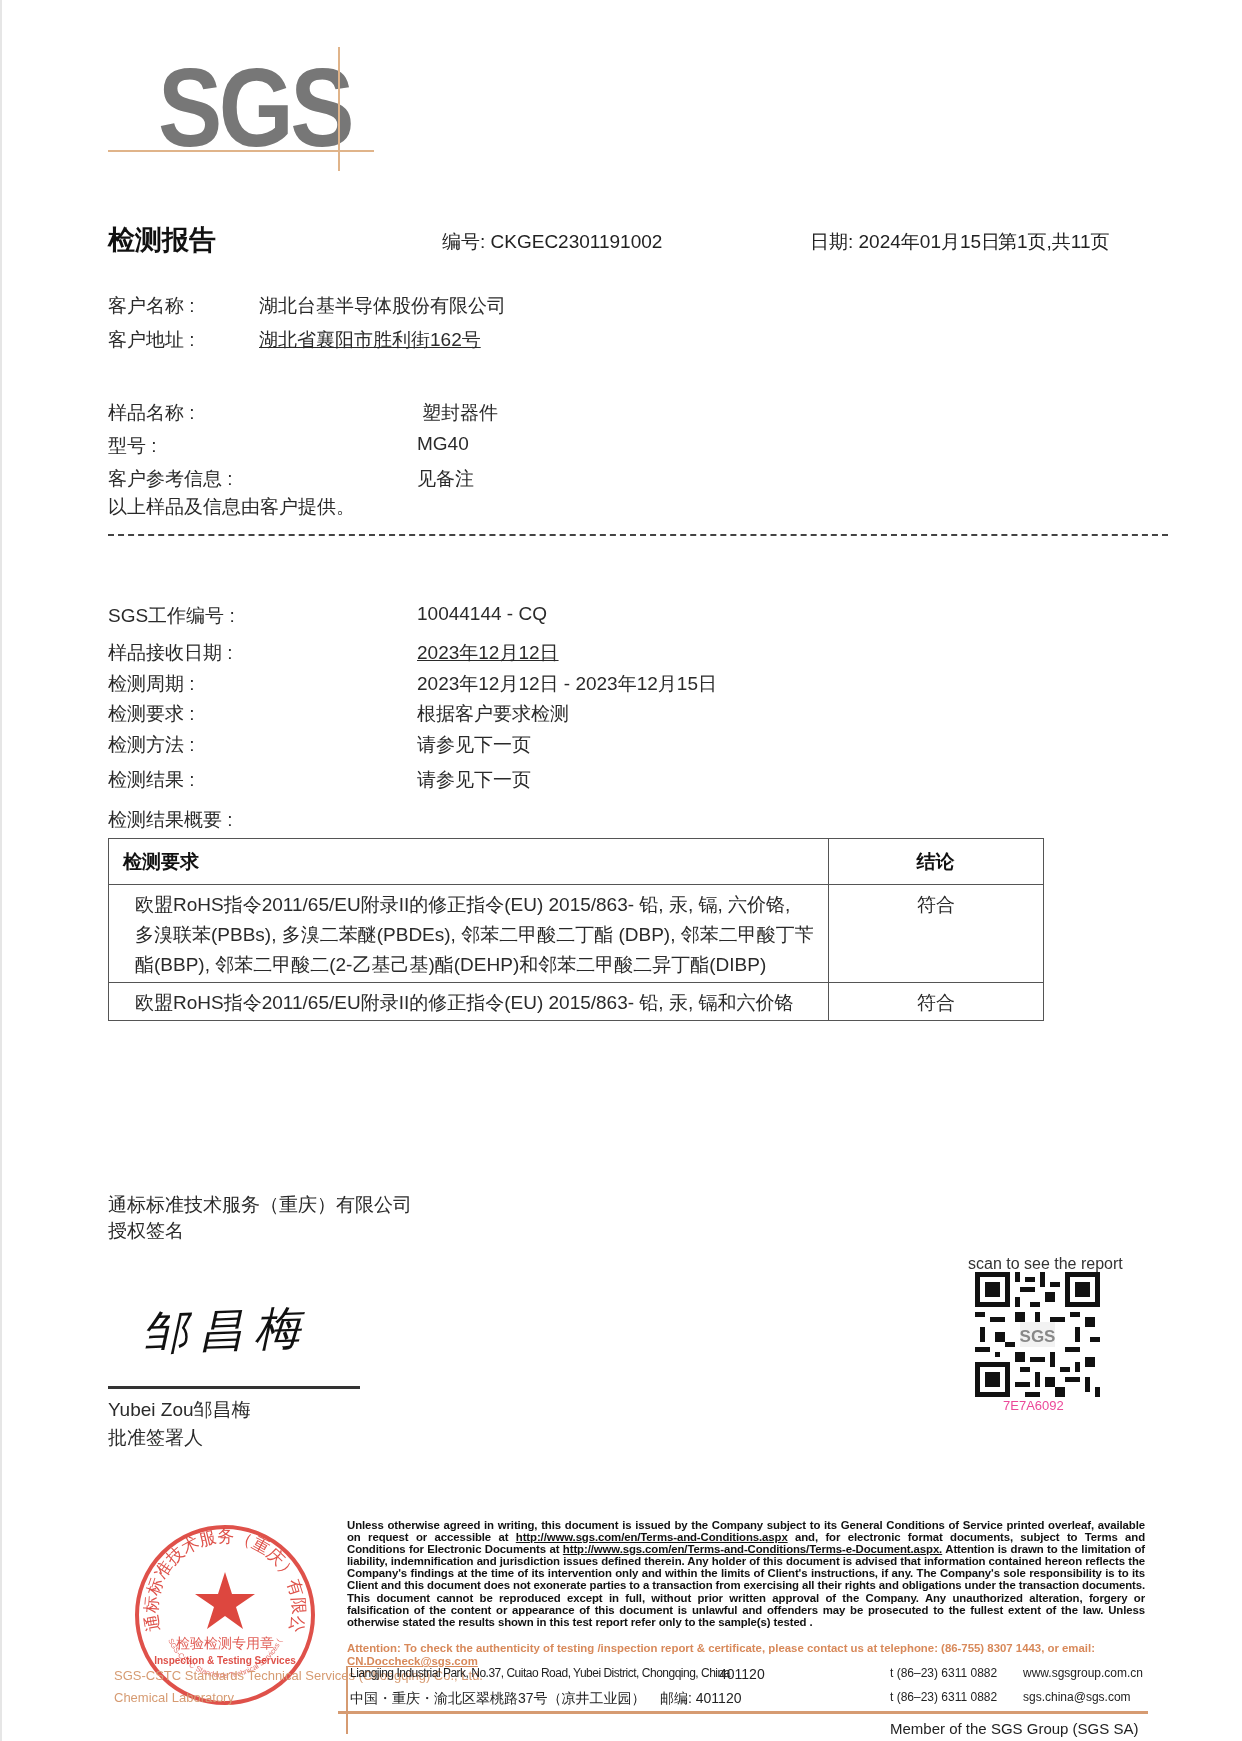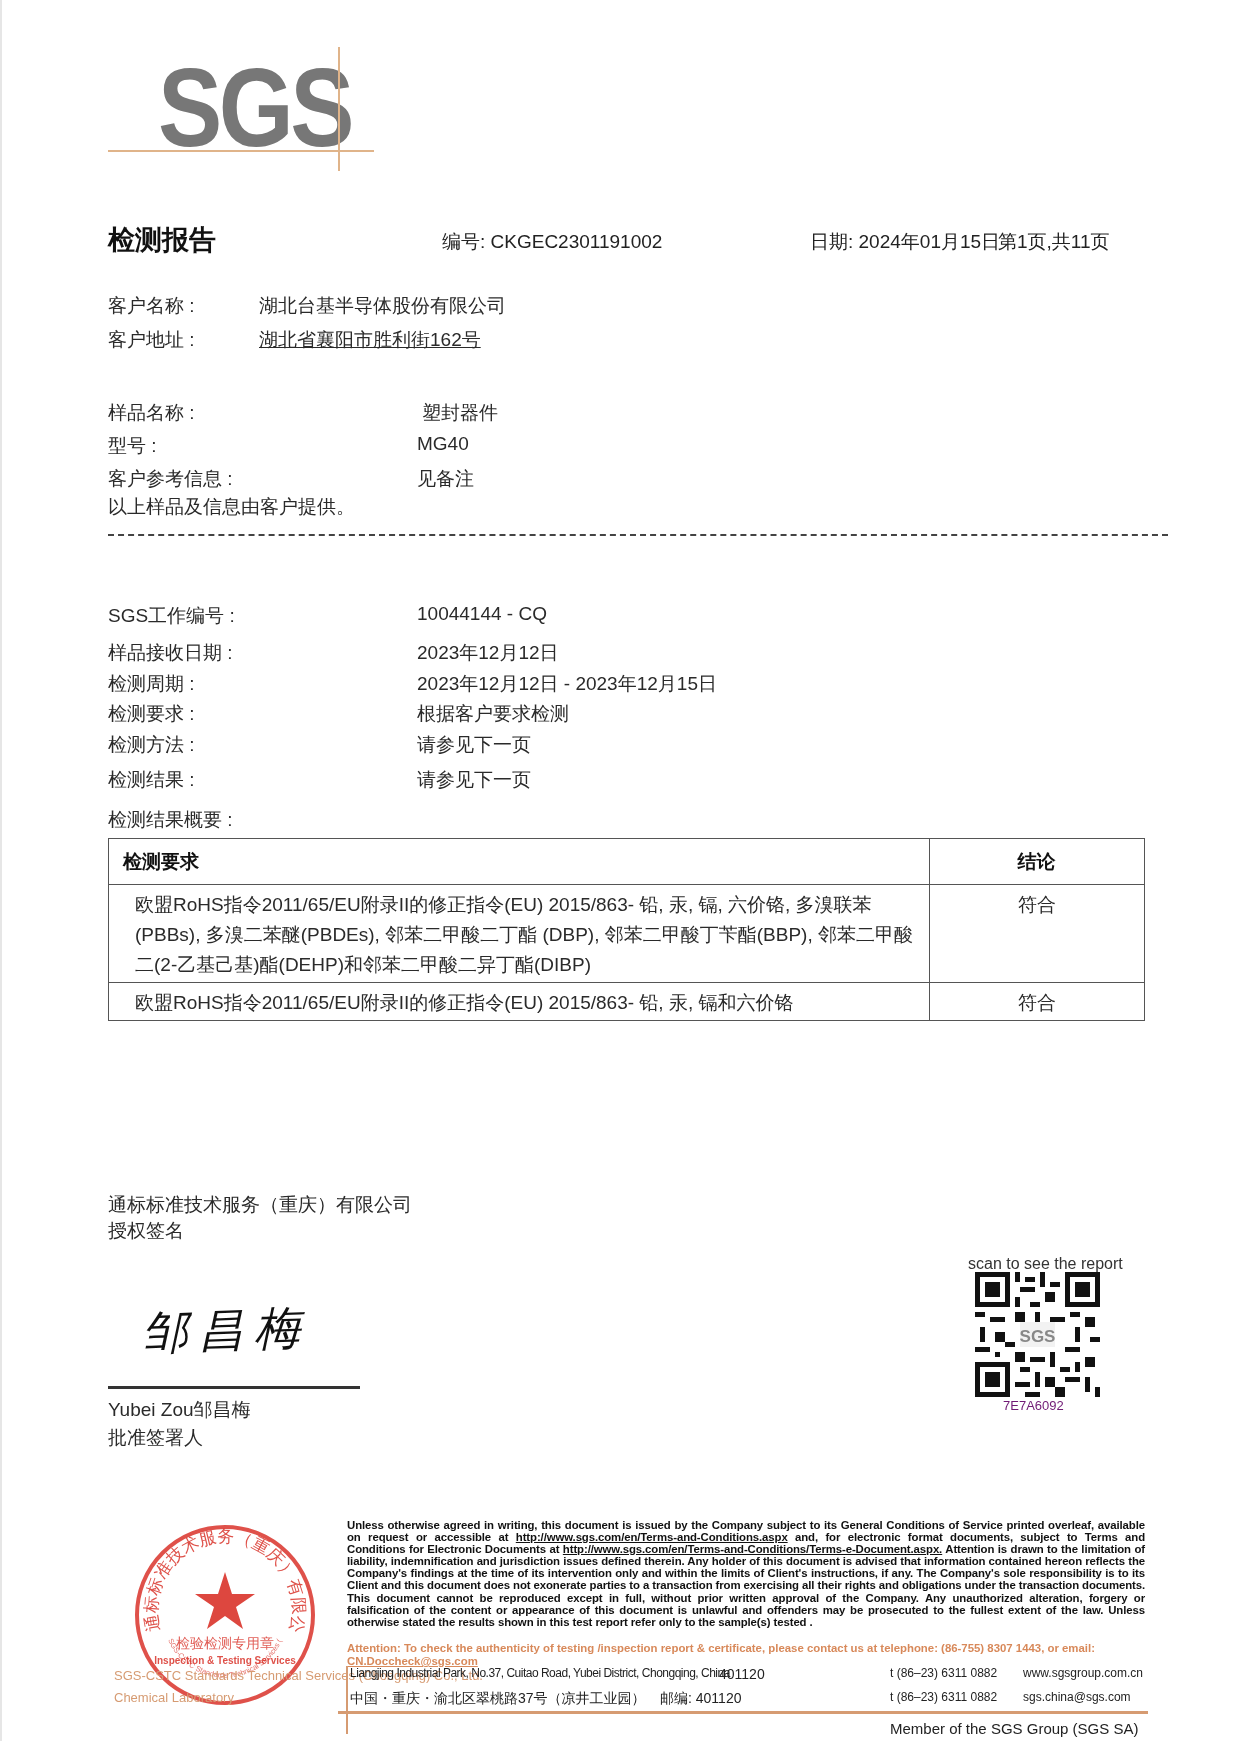--- a/index.html
+++ b/index.html
@@ -18,36 +18,36 @@
   .logo-vline { position: absolute; left: 338px; top: 47px; width: 2px; height: 124px; background: #e0b48a; }
 
   .title { left: 108px; top: 222px; font-size: 27px; font-weight: bold; color: #111; }
   .hdr { font-size: 19px; color: #222; top: 229px; }
   .lbl { font-size: 19px; color: #2a2a2a; }
   .val { font-size: 19px; color: #2a2a2a; }
   .dashline { position: absolute; left: 108px; top: 534px; width: 1060px; height: 0;
     border-top: 2px dashed #444; }
 
   
-  .tbl { position: absolute; left: 108px; top: 838px; width: 1037px; border-collapse: collapse;
+  .tbl { position: absolute; left: 108px; top: 838px; width: 936px; border-collapse: collapse;
     font-size: 19px; color: #2a2a2a; }
   .tbl td, .tbl th { border: 1.5px solid #555; vertical-align: top; }
   .tbl th { height: 43px; text-align: left; font-weight: bold; font-size: 19px; color: #111; vertical-align: middle; padding-left: 14px; }
   .tbl th.c2 { text-align: center; padding-left: 0; }
   .tbl td.req { padding: 5px 14px 2px 26px; line-height: 30px; white-space: normal; }
   .tbl td.res { text-align: center; padding-top: 5px; line-height: 30px; width: 212px; }
 
   .sig-line { position: absolute; left: 108px; top: 1386px; width: 252px; height: 3px; background: #333; }
   .signature { position: absolute; left: 142px; top: 1300px; font-family: "DejaVu Serif", serif;
     font-size: 46px; font-style: italic; color: #111; letter-spacing: 10px; transform: rotate(-2deg); }
 
   
   .qr-caption { left: 968px; top: 1255px; font-size: 16px; color: #333; }
   .qr { position: absolute; left: 975px; top: 1272px; width: 125px; height: 125px; }
-  .qr-code { left: 1003px; top: 1398px; font-size: 13px; color: #701a75; }
+  .qr-code { left: 1003px; top: 1398px; font-size: 13px; color: #ec4899; }
 
   
   .stamp { position: absolute; left: 130px; top: 1520px; width: 190px; height: 190px; }
   .stamp-lab { font-size: 13px; color: #d69b72; }
 
   
   .disclaimer { position: absolute; left: 347px; top: 1519px; width: 798px; font-size: 11.4px;
     line-height: 12.1px; color: #111; text-align: justify; white-space: normal; font-weight: bold;
     letter-spacing: -0.1px; }
   .disclaimer a { color: #111; text-decoration: underline; }
@@ -85,21 +85,21 @@
 <div class="abs lbl" style="left:108px; top:433px;">型号 :</div>
 <div class="abs val" style="left:417px; top:433px;">MG40</div>
 <div class="abs lbl" style="left:108px; top:466px;">客户参考信息 :</div>
 <div class="abs val" style="left:417px; top:466px;">见备注</div>
 <div class="abs lbl" style="left:108px; top:494px;">以上样品及信息由客户提供。</div>
 <div class="dashline"></div>
 
 <div class="abs lbl" style="left:108px; top:603px;">SGS工作编号 :</div>
 <div class="abs val" style="left:417px; top:603px;">10044144 - CQ</div>
 <div class="abs lbl" style="left:108px; top:640px;">样品接收日期 :</div>
-<div class="abs val" style="left:417px; top:640px;">2023年12月12日</div>
+<div class="abs val" style="left:417px; top:640px;text-decoration:underline;">2023年12月12日</div>
 <div class="abs lbl" style="left:108px; top:671px;">检测周期 :</div>
 <div class="abs val" style="left:417px; top:671px;">2023年12月12日 - 2023年12月15日</div>
 <div class="abs lbl" style="left:108px; top:701px;">检测要求 :</div>
 <div class="abs val" style="left:417px; top:701px;">根据客户要求检测</div>
 <div class="abs lbl" style="left:108px; top:732px;">检测方法 :</div>
 <div class="abs val" style="left:417px; top:732px;">请参见下一页</div>
 <div class="abs lbl" style="left:108px; top:767px;">检测结果 :</div>
 <div class="abs val" style="left:417px; top:767px;">请参见下一页</div>
 <div class="abs lbl" style="left:108px; top:807px;text-align:right;">检测结果概要 :</div>
 

